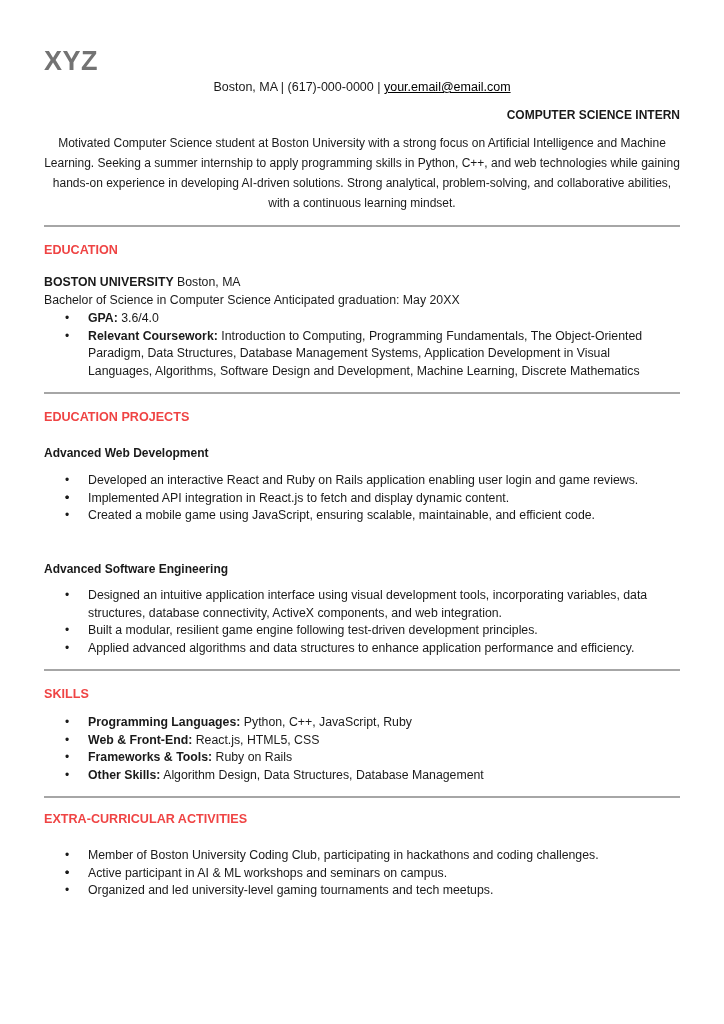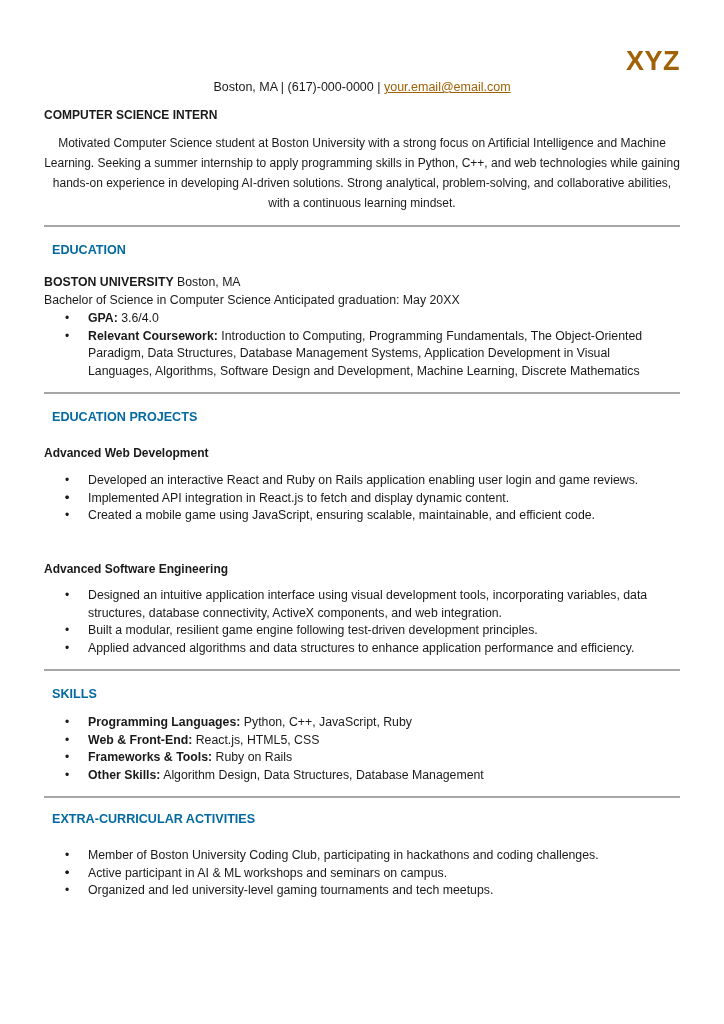--- a/index.html
+++ b/index.html
@@ -5,41 +5,41 @@
     html, body { margin: 0; padding: 0; background: #ffffff; }
     body {
       width: 724px; height: 1024px; overflow: hidden;
       font-family: "Liberation Sans", "DejaVu Sans", sans-serif;
       color: #1a1a1a;
       position: relative;
     }
     .page { position: absolute; left: 44px; top: 0; width: 636px; }
     .name {
       position: absolute; left: 0; width: 636px; top: 44px;
-      text-align: right; color: #a16207; font-weight: bold;
+      text-align: left; color: #737373; font-weight: bold;
       font-size: 27px; letter-spacing: 0.5px; line-height: 34px;
     }
     .contact {
       position: absolute; left: 0; width: 636px; top: 79px;
       text-align: center; font-size: 12.5px; line-height: 16px;
     }
-    .contact a { color: #a16207; text-decoration: underline; text-align: right; }
+    .contact a { color: #000000; text-decoration: underline; text-align: right; }
     .role {
       position: absolute; left: 0; width: 636px; top: 107px;
-      text-align: left; font-size: 12px; font-weight: bold; line-height: 16px;
+      text-align: right; font-size: 12px; font-weight: bold; line-height: 16px;
     }
     .summary {
       position: absolute; left: 0; width: 636px; top: 133px;
       text-align: center; font-size: 12px; line-height: 20px;
     }
     .divider {
       position: absolute; left: 0; width: 636px; height: 2px; background: #a6a6a6;
     }
     .section-title {
-      position: absolute; left: 8px; color: #0369a1; font-weight: bold;
+      position: absolute; left: 0; color: #ef4444; font-weight: bold;
       font-size: 12.6px; line-height: 16px;
     }
     .line { position: absolute; left: 0; font-size: 12.3px; line-height: 17.5px; white-space: nowrap; }
     .sub-title { position: absolute; left: 0; font-size: 12px; font-weight: bold; line-height: 16px; }
     ul.bullets {
       position: absolute; left: 0; width: 620px; margin: 0; padding: 0; list-style: none;
       font-size: 12.3px; line-height: 17.6px;
     }
     ul.bullets li { position: relative; padding-left: 44px; }
     ul.bullets li .dot {

